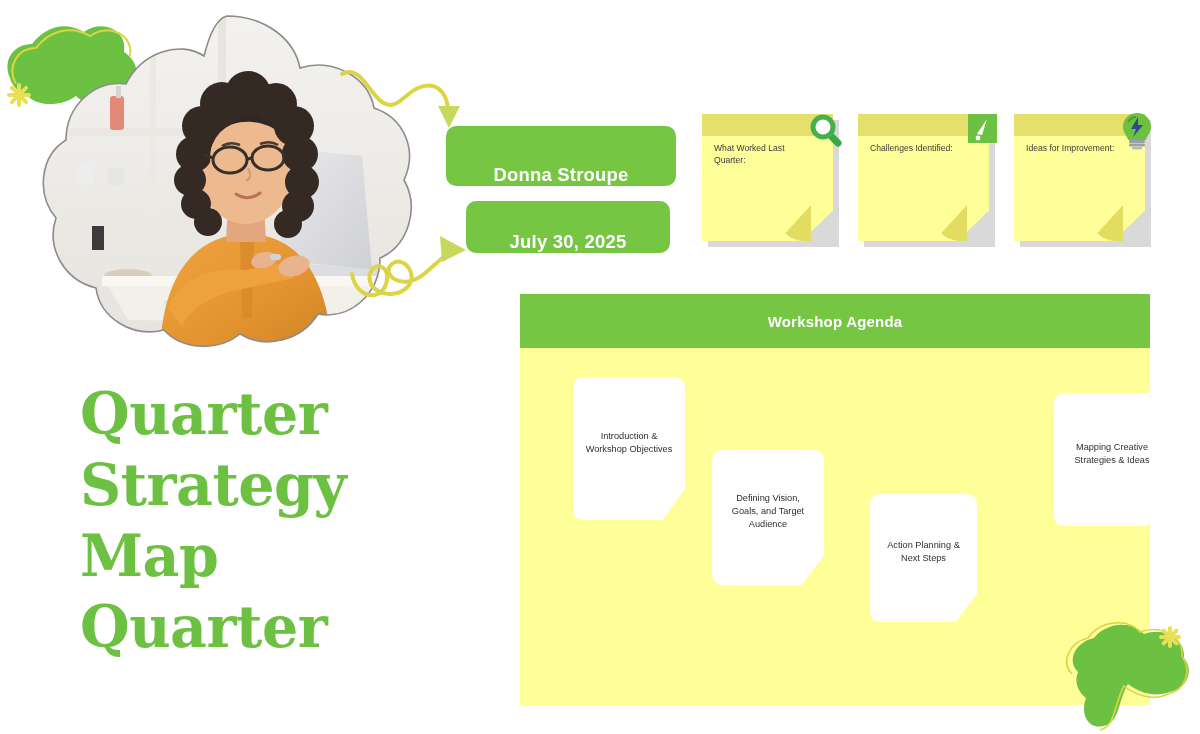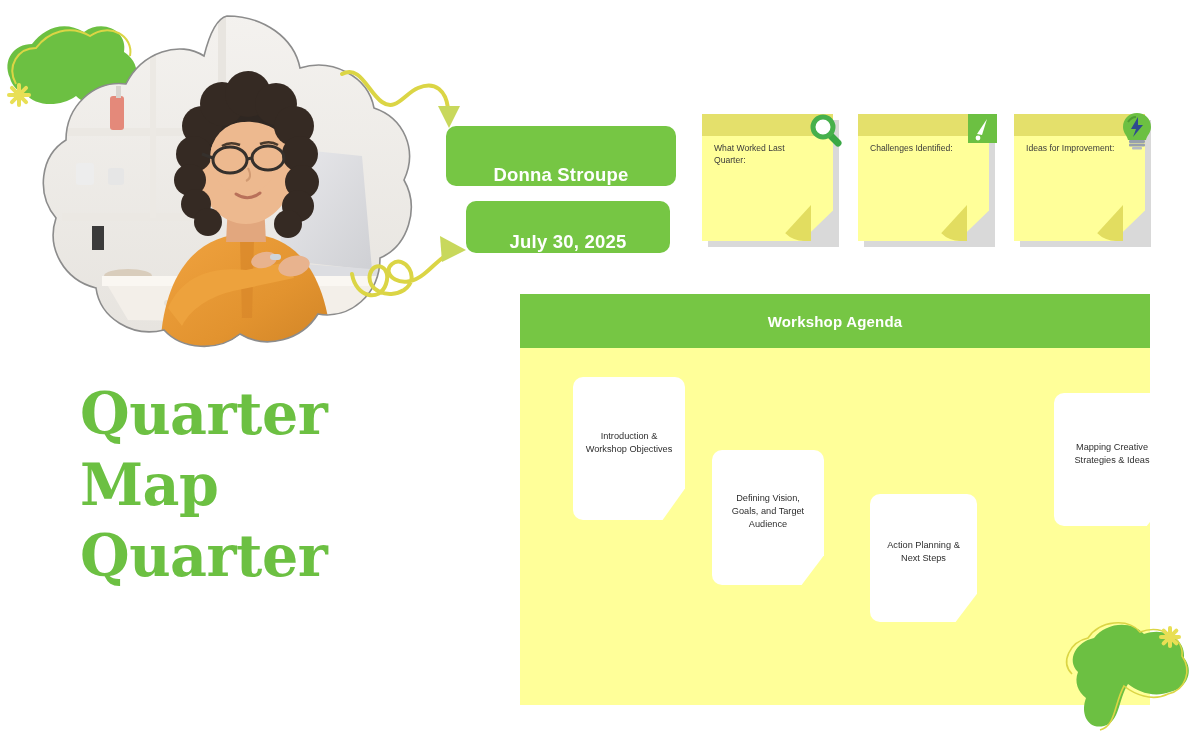--- a/index.html
+++ b/index.html
@@ -263,20 +263,21 @@
 
   <div class="pill" id="presenter-pill">
     <span>Donna Stroupe</span>
   </div>
   <div class="pill" id="date-pill">
     <span>July 30, 2025</span>
   </div>
 
   <h1 id="main-title">
     <span class="tline">Quarter</span>
+    <span class="tline">Strategy</span>
     <span class="tline">Map</span>
     <span class="tline">Quarter</span>
   </h1>
 
   <div class="sticky" id="sticky-1">
     <div class="shadow"></div>
     <div class="body"></div>
     <div class="band"></div>
     <div class="curl"></div>
     <div class="note-text">What Worked Last Quarter:</div>

